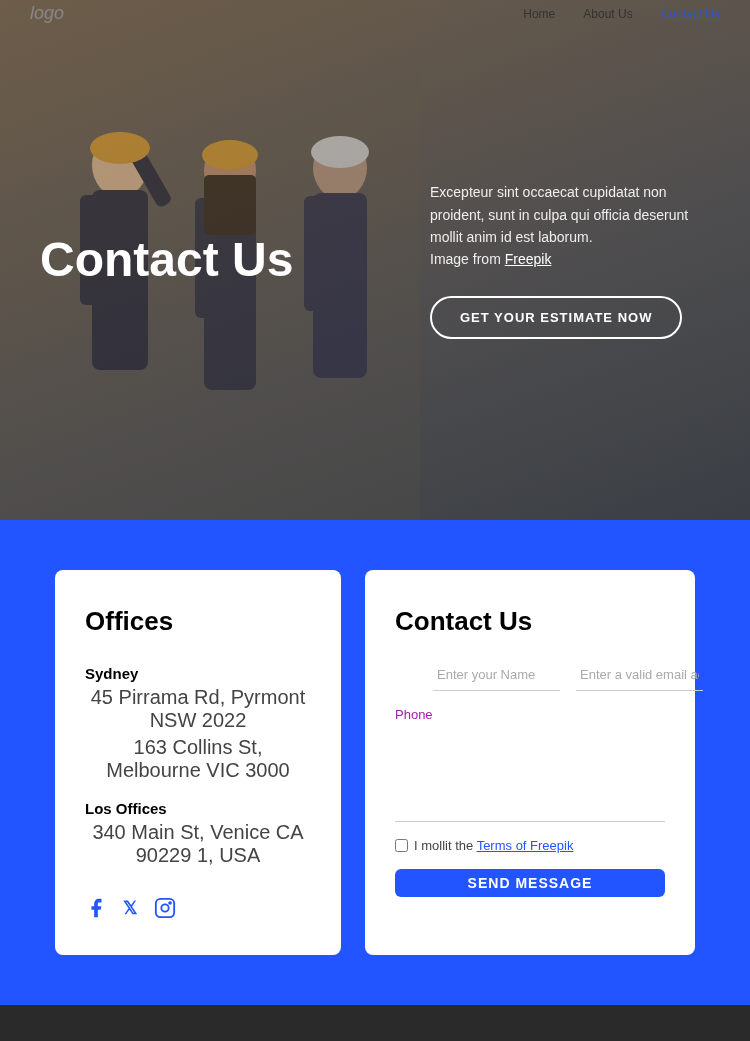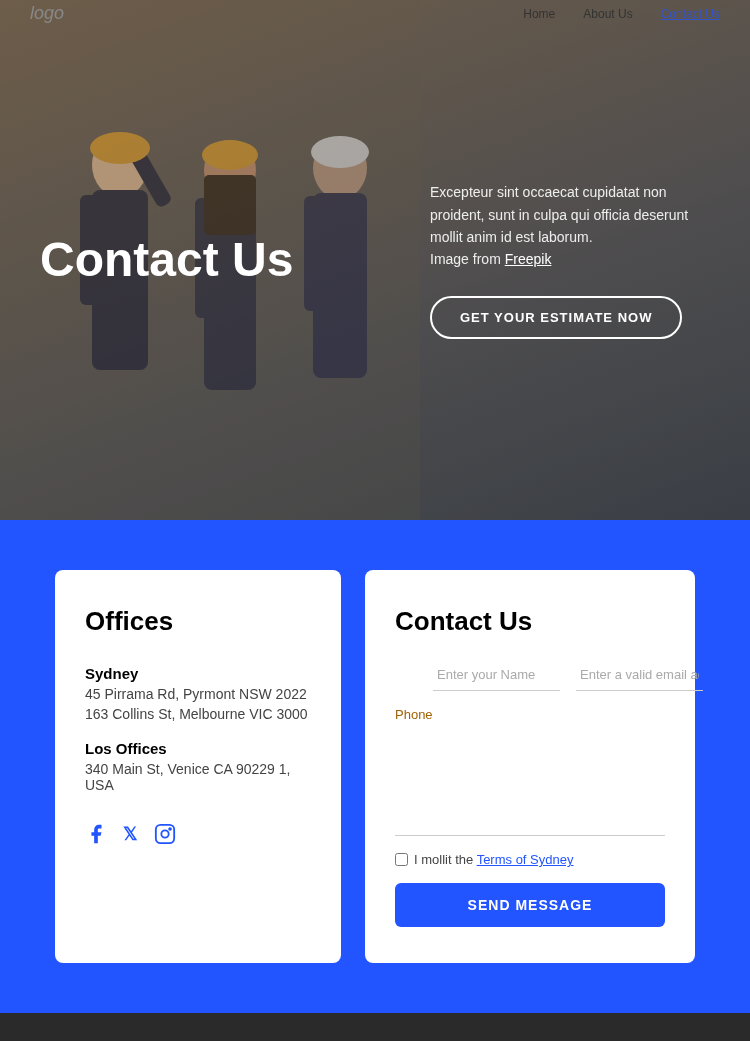--- a/index.html
+++ b/index.html
@@ -50,53 +50,53 @@
       display: flex; gap: 24px; justify-content: center;
     }
 
     
     .card {
       background: #fff; border-radius: 8px; padding: 36px 30px;
       width: 286px; flex-shrink: 0;
     }
     .card-title { font-size: 26px; font-weight: 700; margin-bottom: 28px; }
     .office-city { font-weight: 700; font-size: 15px; margin-bottom: 4px; margin-top: 18px; }
-    .office-addr { font-size: 14px; color: #444; margin-bottom: 4px; }
+    .office-addr { font-size: 20px; color: #444; margin-bottom: 4px; text-align: center; }
     .social-icons { display: flex; gap: 16px; margin-top: 30px; align-items: center; }
     .social-icon { font-size: 22px; color: #2255ff; cursor: pointer; text-decoration: none; display: flex; align-items: center; }
 
     
     .contact-card {
       background: #fff; border-radius: 8px; padding: 36px 30px;
       width: 330px; flex-shrink: 0;
     }
     .contact-title { font-size: 26px; font-weight: 700; margin-bottom: 22px; }
     .form-row { display: flex; gap: 16px; margin-bottom: 16px; }
     .form-group { flex: 1; display: flex; flex-direction: column; }
     .form-group.full { flex: none; width: 100%; }
     .form-input {
       border: none; border-bottom: 1px solid #ccc;
       padding: 8px 4px; font-size: 13px; color: #333;
       outline: none; width: 100%; background: transparent; margin-left: 38px;
     }
     .form-input::placeholder { color: #aaa; }
-    .form-label { font-size: 13px; color: #a16207; margin-bottom: 20px; }
+    .form-label { font-size: 13px; color: #a21caf; margin-bottom: 6px; }
     .form-textarea {
       border: none; border-bottom: 1px solid #ccc;
       padding: 8px 4px; font-size: 13px; color: #333;
       outline: none; width: 100%; background: transparent;
       resize: none; height: 80px;
     }
     .checkbox-row { display: flex; align-items: center; gap: 6px; margin: 16px 0; }
     .checkbox-row input { cursor: pointer; }
     .checkbox-label { font-size: 13px; color: #444; }
     .checkbox-label a { color: #2255ff; }
     .btn-send {
       width: 100%; background: #2255ff; color: #fff;
-      border: none; padding: 14px; border-radius: 6px;
+      border: none; padding: 6px; border-radius: 6px;
       font-size: 14px; font-weight: 700; letter-spacing: 1px;
       cursor: pointer;
     }
 
     
     .footer {
       background: #2a2a2a; padding: 20px 30px;
       display: flex; align-items: center; justify-content: center;
       min-height: 60px;
     }
@@ -203,21 +203,21 @@
     </div>
     <div class="form-group full" style="margin-bottom:14px;">
       <label class="form-label">Phone</label>
     </div>
     <div class="form-group full" style="margin-bottom:6px;">
       <textarea class="form-textarea" style=""></textarea>
     </div>
     <div class="checkbox-row">
       <input type="checkbox" id="terms" style="">
       <label class="checkbox-label" for="terms">
-        <span>I mollit the </span><a href="#">Terms of Sydney</a>
+        <span>I mollit the </span><a href="#">Terms of Freepik</a>
       </label>
     </div>
     <button class="btn-send">SEND MESSAGE</button>
   </div>
 
 </div>
 
 <footer class="footer">
   
 </footer>

